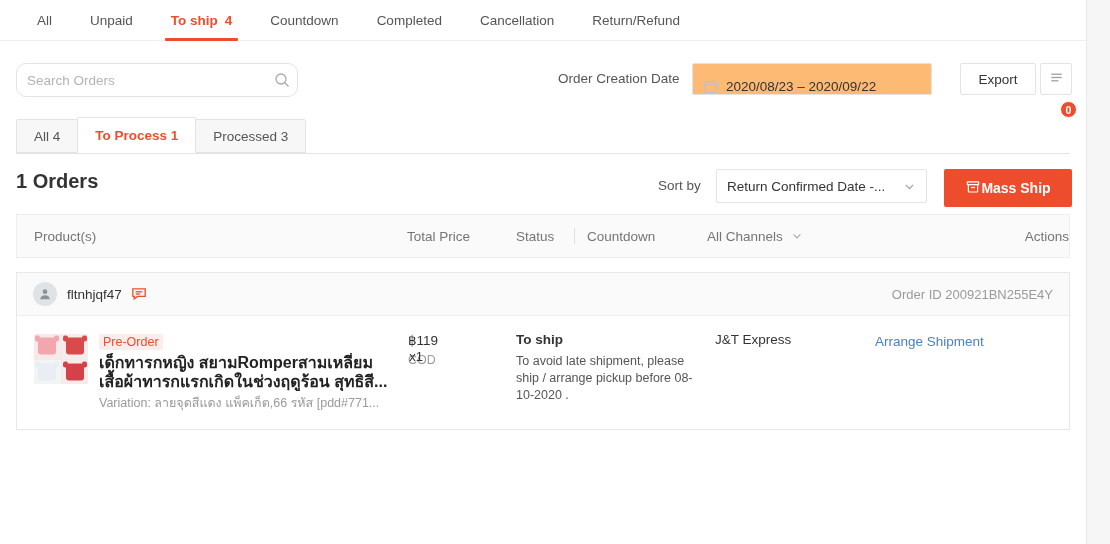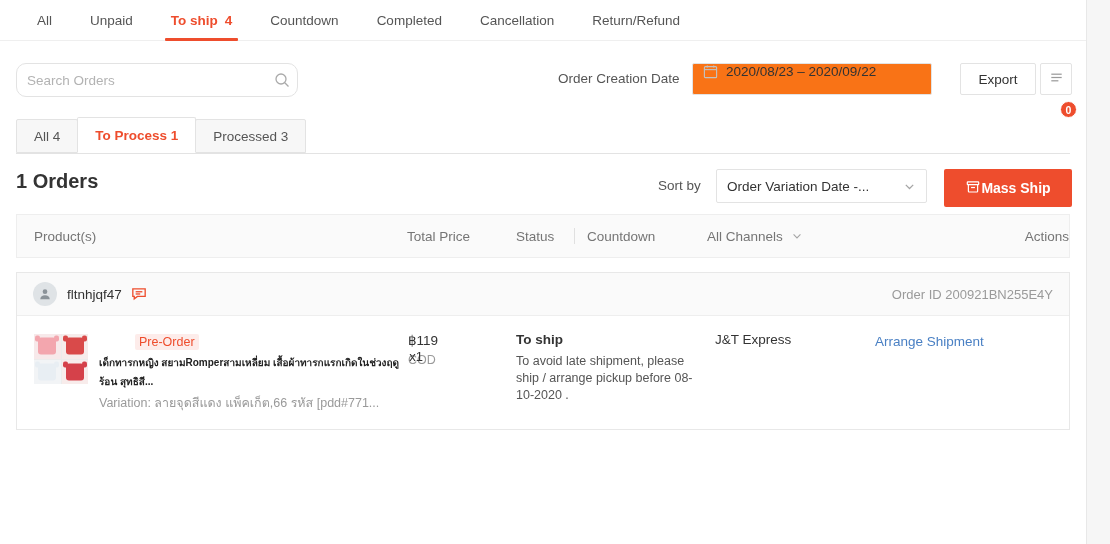--- a/index.html
+++ b/index.html
@@ -40,22 +40,22 @@
     font-family:"Liberation Sans","DejaVu Sans",sans-serif;
   }
   .search-wrap input::placeholder{color:#b3b3b3;}
   .search-ico{width:30px;display:flex;align-items:center;justify-content:center;color:#aaa;}
 
   .creation-label{
     position:absolute;left:558px;top:30px;font-size:13.5px;color:#555;
   }
   .daterange{
     position:absolute;left:692px;top:22px;width:240px;height:32px;
-    border:1px solid #e3e3e3;border-radius:2px;background:#f97316;
-    display:flex;align-items:flex-start;gap:8px;padding:0 10px;box-sizing:border-box;
+    border:1px solid #e3e3e3;border-radius:2px;background:#fdba74;
+    display:flex;align-items:flex-end;gap:8px;padding:0 10px;box-sizing:border-box;
   }
   .daterange .txt{font-size:13.5px;color:#333;}
   .cal-ico{color:#c2c2c2;display:flex;align-items:center;}
 
   .export-btn{
     position:absolute;left:948px;top:22px;width:76px;height:32px;
     border:1px solid #e3e3e3;border-radius:2px;background:#fff;
     display:flex;align-items:center;justify-content:center;
     font-size:13.5px;color:#333;cursor:pointer;box-sizing:border-box;margin-left:12px;
   }
@@ -149,24 +149,24 @@
   .r-white{background:#e8eef3;}
   .r-white:before,.r-white:after{background:#e8eef3;}
   .r-dot{background:#d5414a;}
   .r-dot:before,.r-dot:after{background:#d5414a;}
   .romper:before{left:-3px;}
   .romper:after{right:-3px;}
 
   .pinfo{flex:1;min-width:0;padding-right:6px;position:relative;}
   .preorder{
     display:inline-block;background:#fdecea;color:#ee4d2d;font-size:12.5px;
-    padding:1px 4px;border-radius:2px;margin-bottom:3px;margin-left:36px;
+    padding:1px 4px;border-radius:2px;margin-bottom:3px;
   }
   .pname{
-    font-size:10px;font-weight:bold;color:#222;line-height:19px;
+    font-size:16px;font-weight:bold;color:#222;line-height:19px;
     max-height:38px;overflow:hidden;
   }
   .pvar{font-size:12.5px;color:#9a9a9a;margin-top:4px;line-height:16px;
     white-space:nowrap;overflow:hidden;text-overflow:ellipsis;}
   .qty{position:absolute;right:-16px;top:1px;font-size:13px;color:#333;margin-top:16px;}
 
   .col-price{width:109px;padding-left:1px;box-sizing:border-box;}
   .price{font-size:13.5px;color:#333;}
   .paytype{font-size:12.5px;color:#9a9a9a;margin-top:5px;}
 
@@ -263,21 +263,21 @@
     <div class="subtab">
       <span>Processed 3</span>
     </div>
   </div>
   <div class="subtab-underline"></div>
 
   <div class="orders-head">
     <div class="orders-title">1 Orders</div>
     <div class="sortby-label">Sort by</div>
     <div class="sort-select">
-      <span class="val">Order Variation Date -...</span>
+      <span class="val">Return Confirmed Date -...</span>
       <span class="chev">
         <svg width="13" height="13" viewBox="0 0 14 14" fill="none" stroke="currentColor" stroke-width="1.3">
           <polyline points="3,5.2 7,9.2 11,5.2"></polyline>
         </svg>
       </span>
     </div>
     <div class="mass-ship">
       <span>
         <svg width="16" height="16" viewBox="0 0 18 18" fill="none" stroke="#fff" stroke-width="1.35">
           <rect x="2.6" y="3.2" width="12.8" height="3.2" rx="0.6"></rect>

